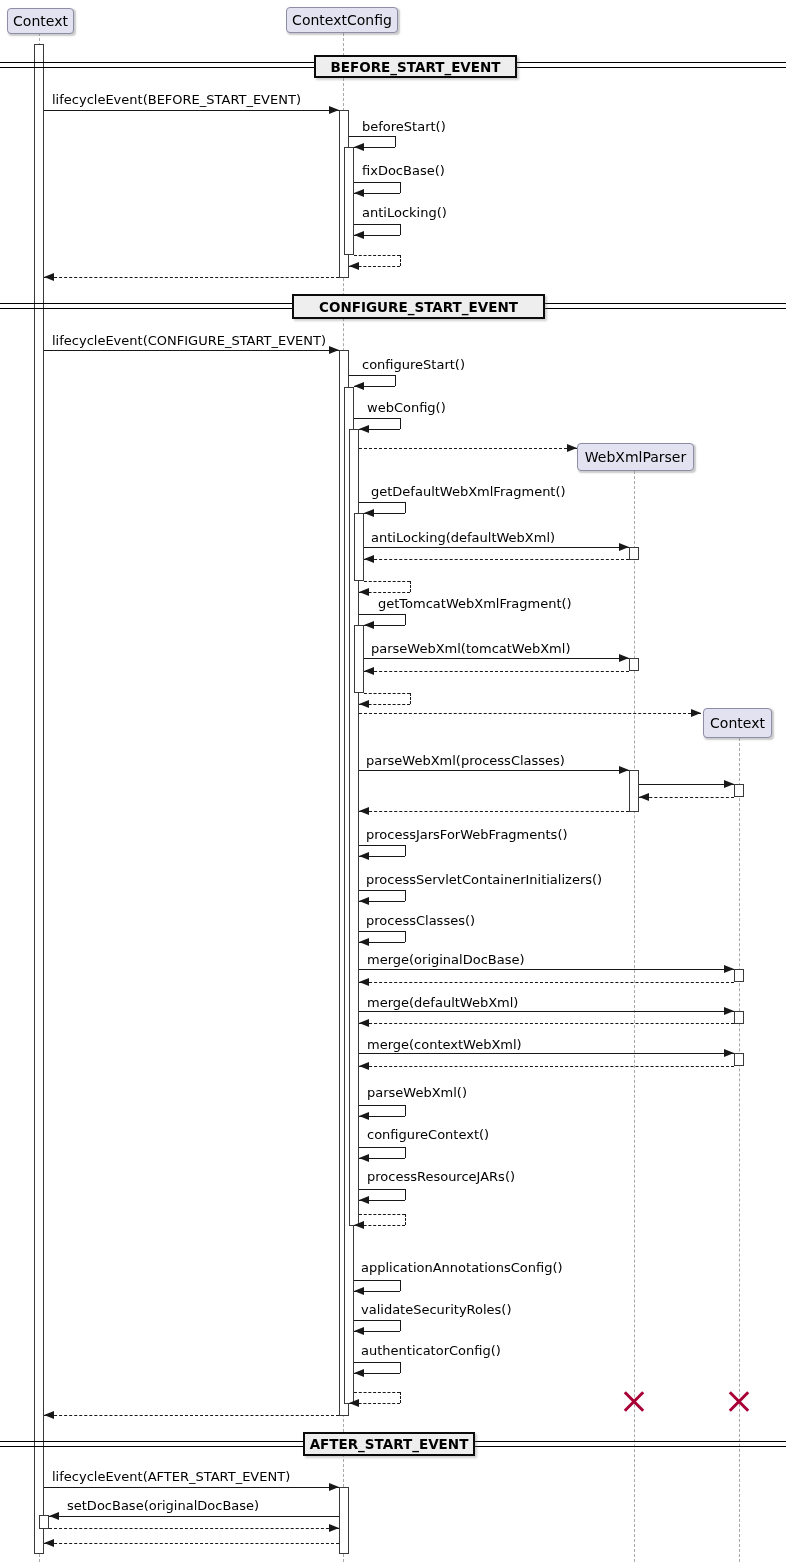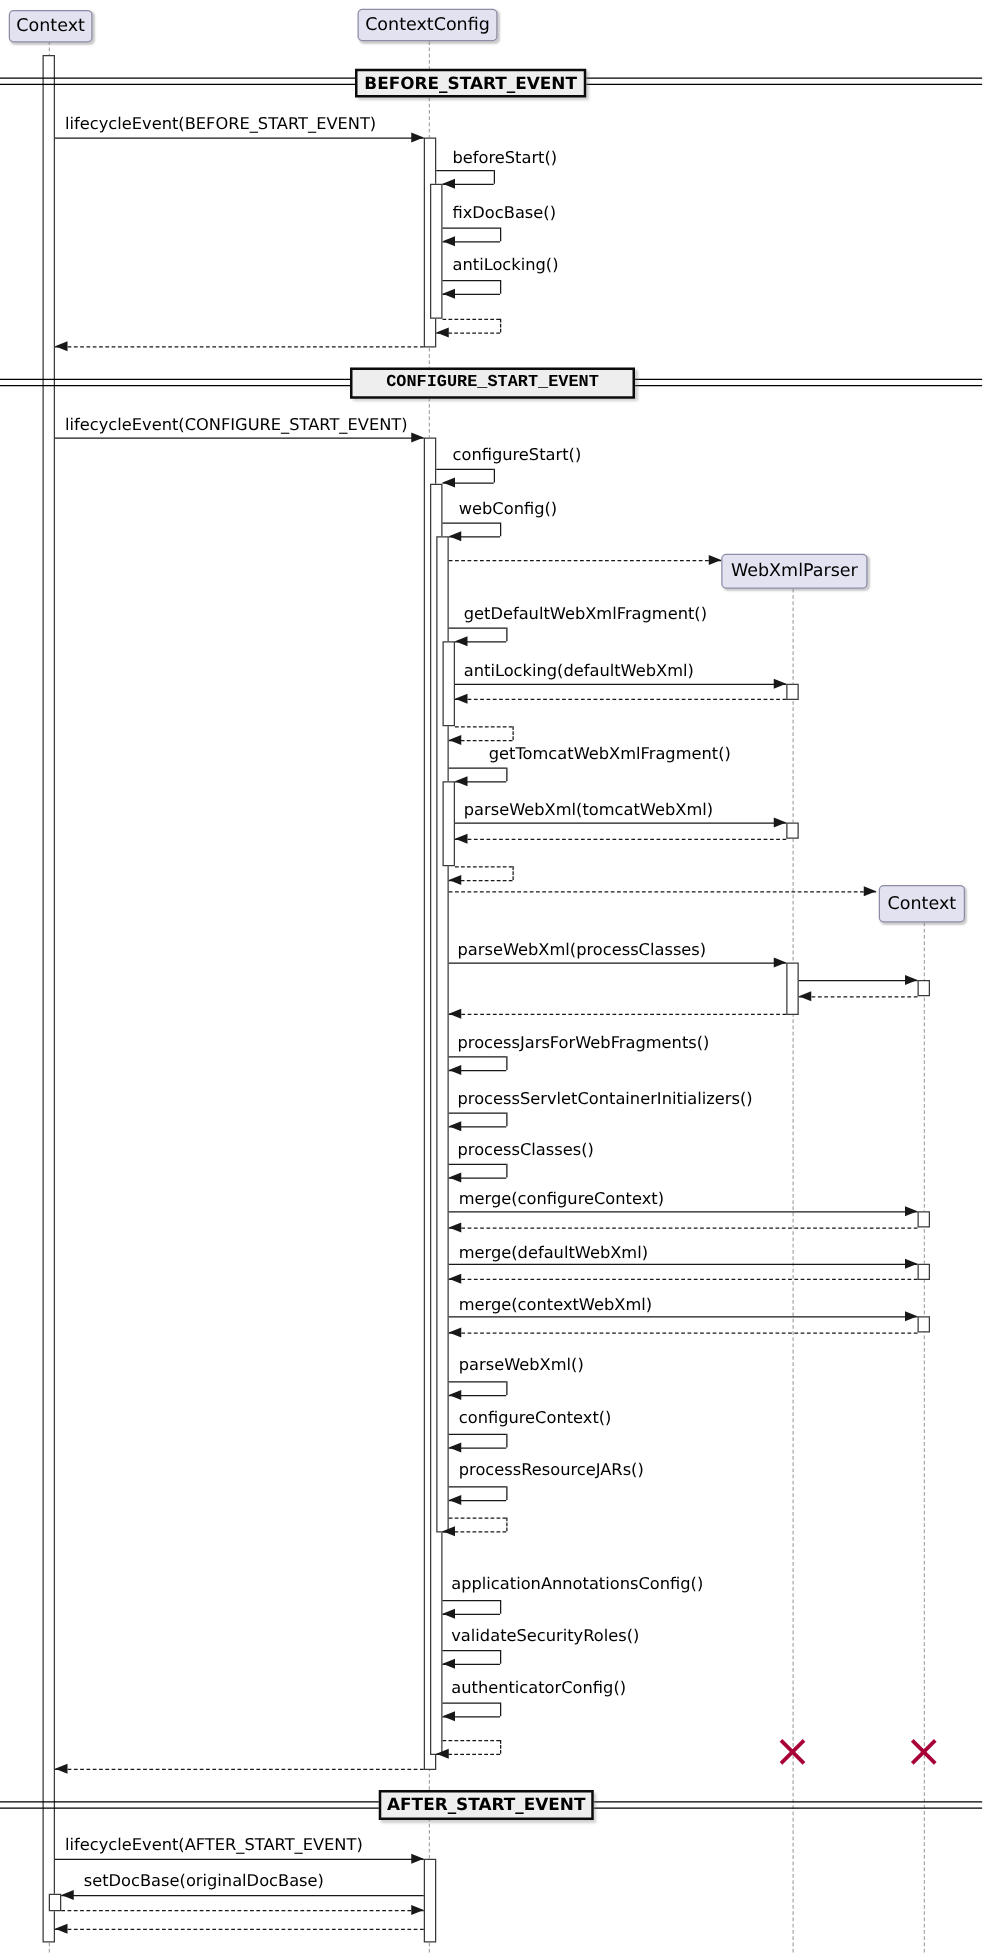--- a/index.html
+++ b/index.html
@@ -24,22 +24,22 @@
 
   .participant{position:absolute;background:#e2e2f0;border:1px solid #8d8da8;border-radius:4px;box-sizing:border-box;
     display:flex;align-items:center;justify-content:center;font-size:14px;color:#000;z-index:30;
     box-shadow:1.5px 1.5px 1.5px rgba(140,140,140,.45);}
 
   #p-context{left:7px;top:8px;width:67px;height:26px;}
   #p-contextconfig{left:286px;top:7px;width:112px;height:26px;}
   #p-webxmlparser{left:577px;top:443px;width:117px;height:28px;}
   #p-webxml{left:703px;top:708px;width:69px;height:30px;}
 
-  #div-before{left:284px;top:55px;width:185px;height:23px;}
-  #div-configure{left:280px;top:294px;width:228px;height:25px;font-family:Liberation Mono, monospace;}
+  #div-before{left:314px;top:55px;width:203px;height:23px;}
+  #div-configure{left:292px;top:294px;width:253px;height:25px;}
   #div-after{left:303px;top:1432px;width:172px;height:24px;}
 
   .xbar{position:absolute;width:26px;height:3px;background:#a80036;z-index:15;}
 </style>
 </head>
 <body>
 
 <div id="diagram">
 
   <div class="participant" id="p-context">Context</div>
@@ -127,21 +127,21 @@
     <div class="hline dashed" style="left: 364px; width: 265px; top: 559px;"></div>
     <div class="arr left" style="left: 364px; top: 555px;"></div>
     <div class="hline dashed" style="left: 364px; width: 46px; top: 581px;"></div>
     <div class="vline dashed" style="left: 410px; top: 581px; height: 11px;"></div>
     <div class="hline dashed" style="left: 359px; width: 51px; top: 592px;"></div>
     <div class="arr left" style="left: 359px; top: 588px;"></div>
     <div class="hline" style="left: 359px; width: 46px; top: 614px;"></div>
     <div class="vline" style="left: 405px; top: 614px; height: 11px;"></div>
     <div class="hline" style="left: 364px; width: 41px; top: 625px;"></div>
     <div class="arr left" style="left: 364px; top: 621px;"></div>
-    <div class="msg-label" style="left: 391px; top: 596px;">getTomcatWebXmlFragment()</div>
+    <div class="msg-label" style="left: 378px; top: 596px;">getTomcatWebXmlFragment()</div>
     <div class="hline" style="left: 364px; width: 265px; top: 658px;"></div>
     <div class="arr right" style="left: 619px; top: 654px;"></div>
     <div class="msg-label" style="left: 371px; top: 641px;">parseWebXml(tomcatWebXml)</div>
     <div class="hline dashed" style="left: 364px; width: 265px; top: 671px;"></div>
     <div class="arr left" style="left: 364px; top: 667px;"></div>
     <div class="hline dashed" style="left: 364px; width: 46px; top: 693px;"></div>
     <div class="vline dashed" style="left: 410px; top: 693px; height: 11px;"></div>
     <div class="hline dashed" style="left: 359px; width: 51px; top: 704px;"></div>
     <div class="arr left" style="left: 359px; top: 700px;"></div>
     <div class="hline dashed" style="left: 359px; width: 342px; top: 713px;"></div>
@@ -165,21 +165,21 @@
     <div class="hline" style="left: 359px; width: 46px; top: 901px;"></div>
     <div class="arr left" style="left: 359px; top: 897px;"></div>
     <div class="msg-label" style="left: 366px; top: 872px;">processServletContainerInitializers()</div>
     <div class="hline" style="left: 359px; width: 46px; top: 931px;"></div>
     <div class="vline" style="left: 405px; top: 931px; height: 11px;"></div>
     <div class="hline" style="left: 359px; width: 46px; top: 942px;"></div>
     <div class="arr left" style="left: 359px; top: 938px;"></div>
     <div class="msg-label" style="left: 366px; top: 913px;">processClasses()</div>
     <div class="hline" style="left: 359px; width: 375px; top: 969px;"></div>
     <div class="arr right" style="left: 724px; top: 965px;"></div>
-    <div class="msg-label" style="left: 367px; top: 952px;">merge(configureContext)</div>
+    <div class="msg-label" style="left: 367px; top: 952px;">merge(originalDocBase)</div>
     <div class="hline dashed" style="left: 359px; width: 375px; top: 982px;"></div>
     <div class="arr left" style="left: 359px; top: 978px;"></div>
     <div class="hline" style="left: 359px; width: 375px; top: 1011px;"></div>
     <div class="arr right" style="left: 724px; top: 1007px;"></div>
     <div class="msg-label" style="left: 367px; top: 995px;">merge(defaultWebXml)</div>
     <div class="hline dashed" style="left: 359px; width: 375px; top: 1023px;"></div>
     <div class="arr left" style="left: 359px; top: 1019px;"></div>
     <div class="hline" style="left: 359px; width: 375px; top: 1053px;"></div>
     <div class="arr right" style="left: 724px; top: 1049px;"></div>
     <div class="msg-label" style="left: 367px; top: 1037px;">merge(contextWebXml)</div>

